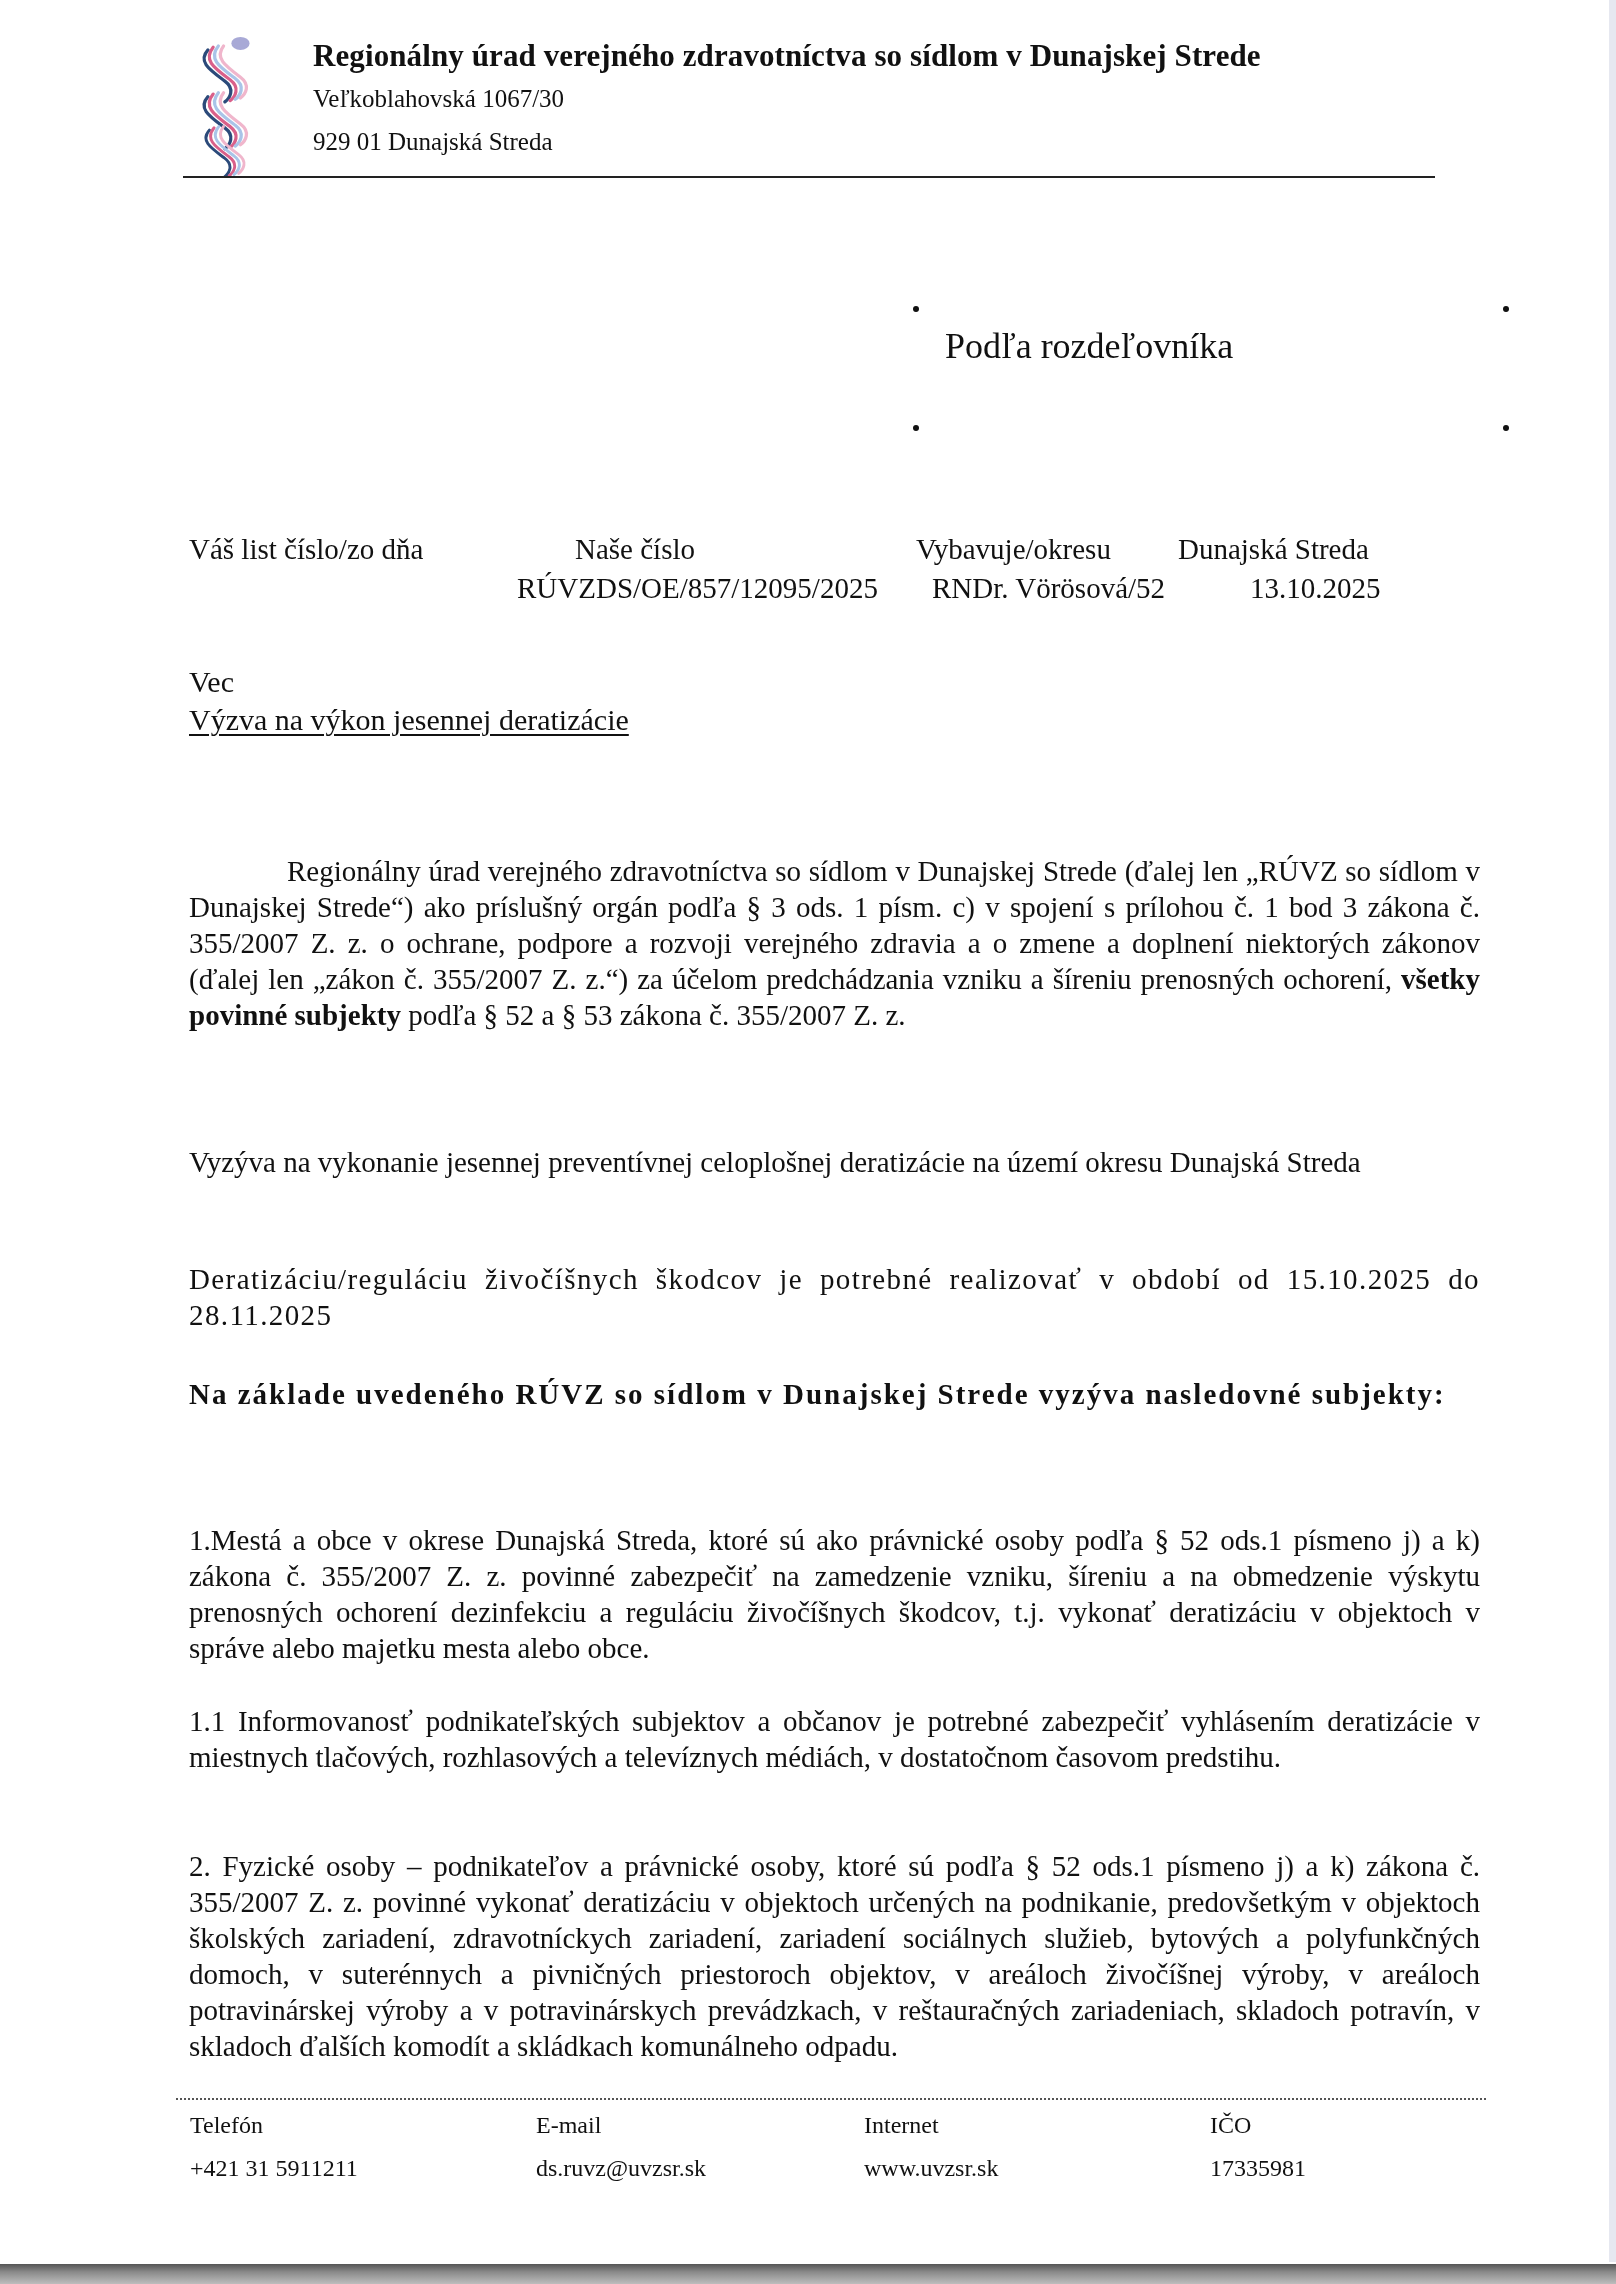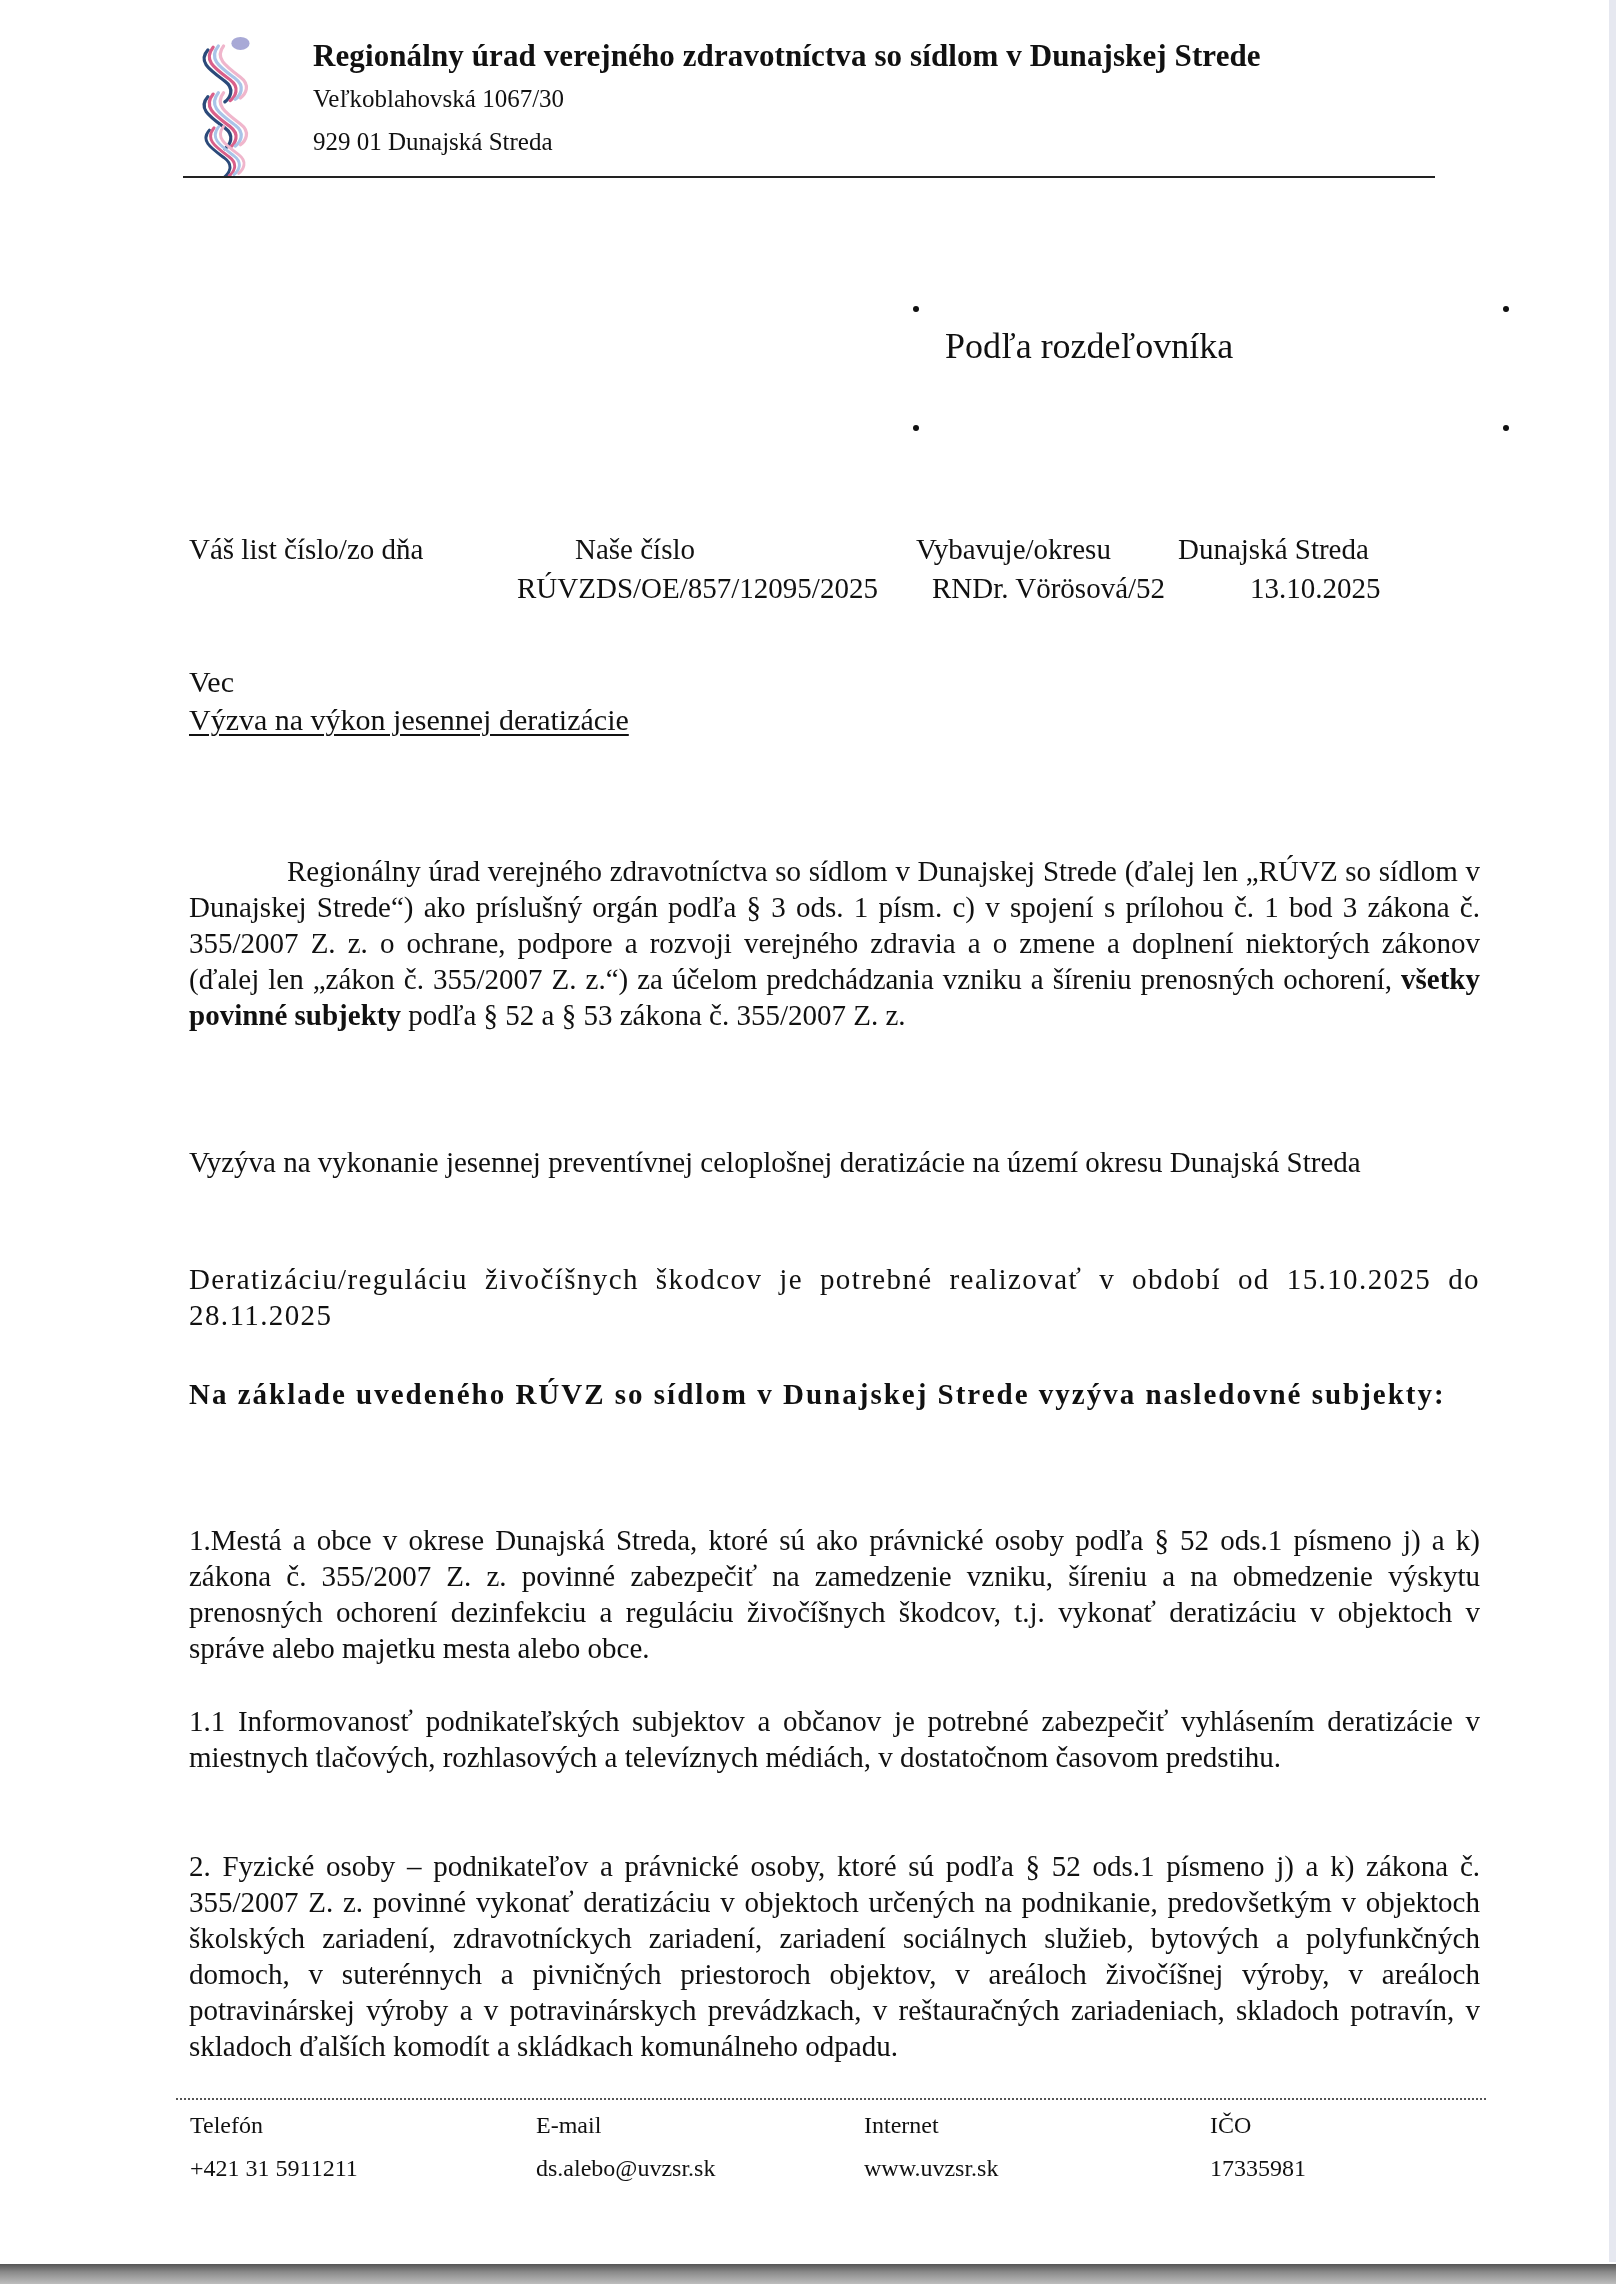--- a/index.html
+++ b/index.html
@@ -117,21 +117,21 @@
 
 <div class="para last-left" style="top:1812px">2. Fyzické osoby – podnikateľov a právnické osoby, ktoré sú  podľa § 52 ods.1 písmeno j) a k) zákona č. 355/2007 Z. z. povinné vykonať deratizáciu v objektoch určených na podnikanie, predovšetkým v objektoch školských zariadení, zdravotníckych zariadení, zariadení sociálnych služieb, bytových a polyfunkčných domoch, v suterénnych a pivničných priestoroch objektov, v areáloch živočíšnej výroby, v areáloch potravinárskej výroby a v potravinárskych prevádzkach, v reštauračných zariadeniach, skladoch potravín, v skladoch ďalších komodít a skládkach komunálneho odpadu.</div>
 
 <div class="abs footer-rule"></div>
 <div class="footer-col" style="left:190px">
   <div>Telefón</div>
   <div>+421 31 5911211</div>
 </div>
 <div class="footer-col" style="left:536px">
   <div>E-mail</div>
-  <div>ds.alebo@uvzsr.sk</div>
+  <div>ds.ruvz@uvzsr.sk</div>
 </div>
 <div class="footer-col" style="left:864px">
   <div>Internet</div>
   <div>www.uvzsr.sk</div>
 </div>
 <div class="footer-col" style="left:1210px">
   <div>IČO</div>
   <div>17335981</div>
 </div>
 

